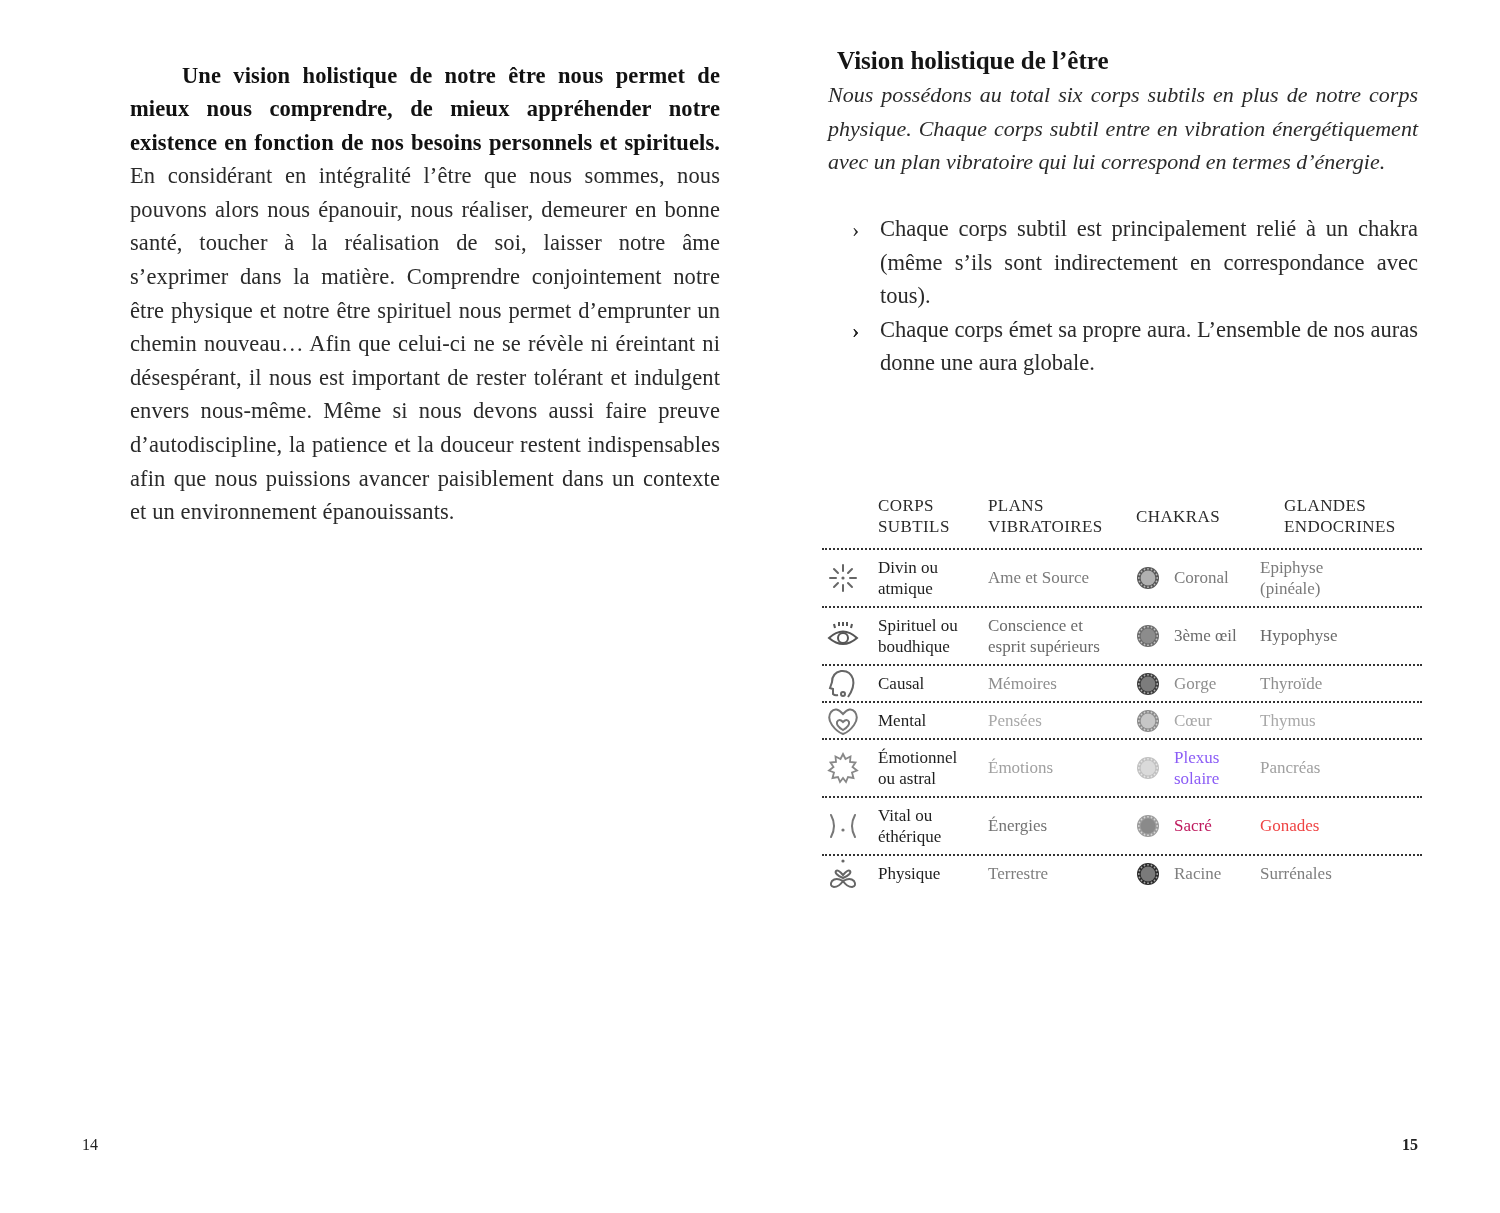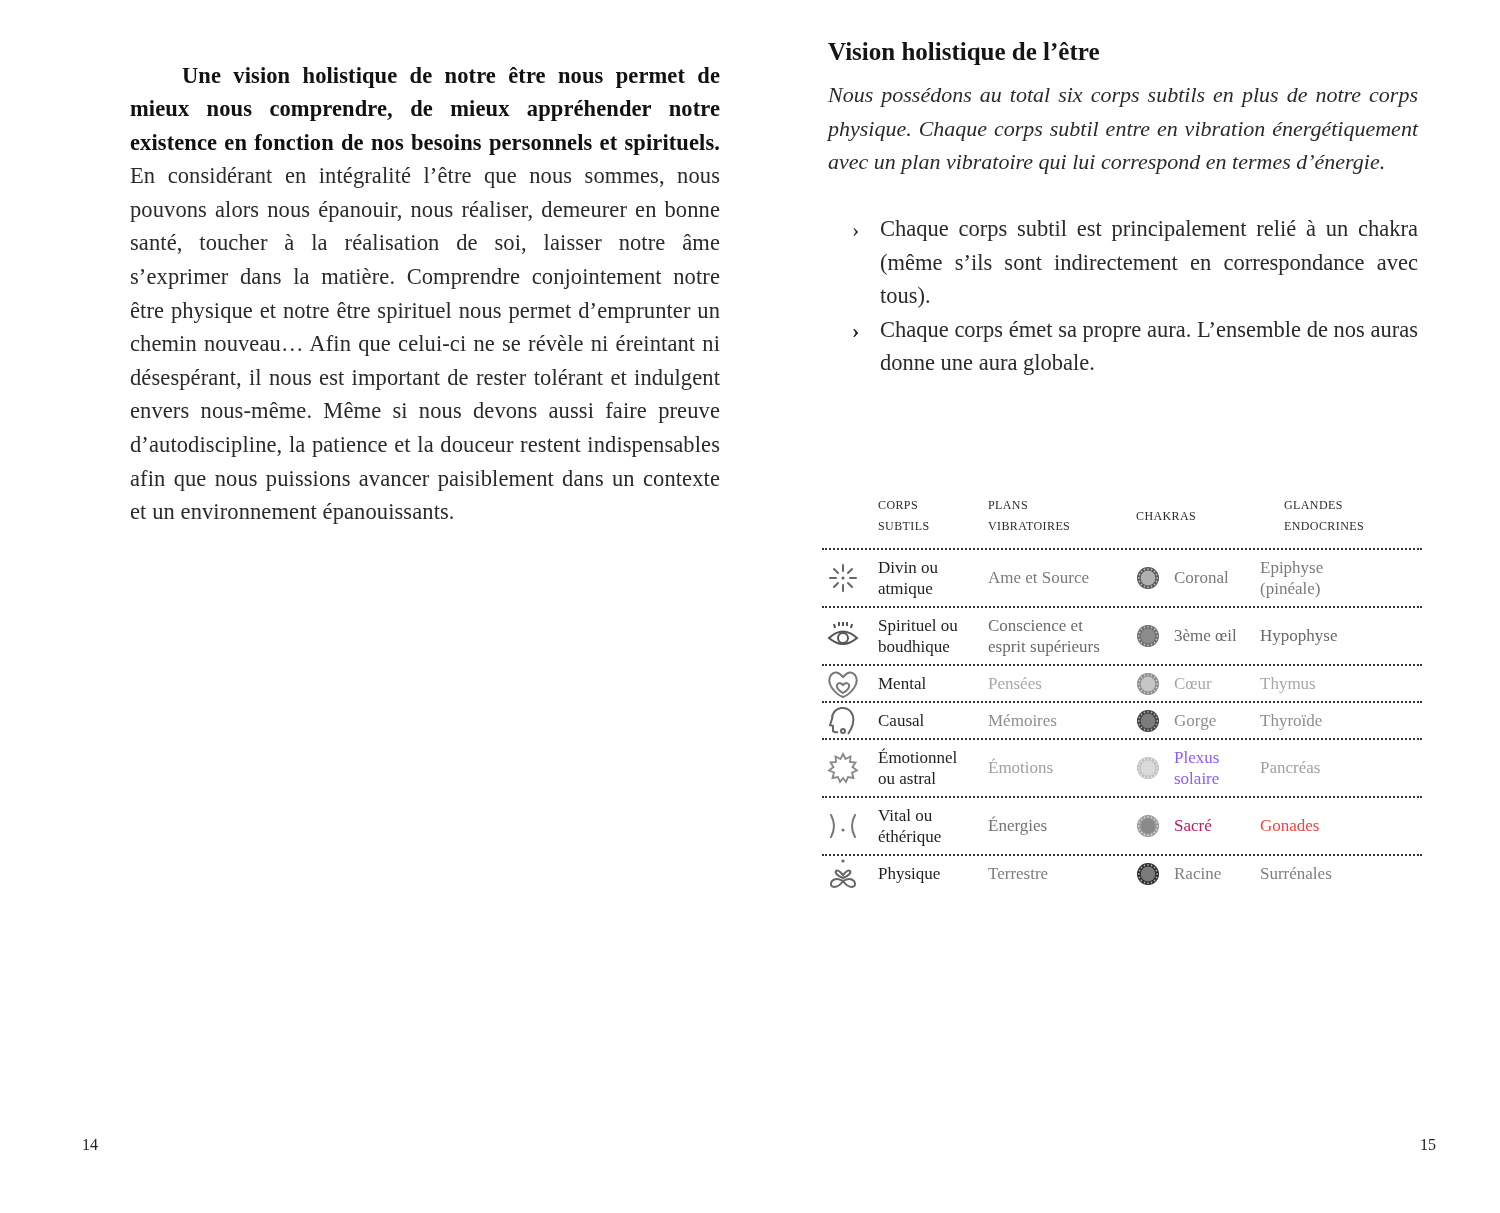--- a/index.html
+++ b/index.html
@@ -20,21 +20,21 @@
     text-align-last: left;
     margin-left: 36px;
   }
   .body-text .lead { font-weight: bold; color: #111; }
   .body-text .indent { display: inline-block; width: 52px; }
 
   .page-number {
     position: absolute; top: 1136px; font-size: 16px; color: #222;
   }
   .pn-left { left: 82px; }
-  .pn-right { right: 64px; }
+  .pn-right { right: 82px; font-weight: bold; }
 
   
   .section-title {
     position: absolute; left: 78px; top: 38px;
     font-size: 25px; font-weight: bold; color: #151515;
   }
   .intro {
     position: absolute; left: 78px; top: 78px; width: 590px;
     font-style: italic; font-size: 22px; line-height: 33.6px;
     text-align: justify; text-align-last: left; color: #2a2a2a;
@@ -52,21 +52,21 @@
     position: absolute; left: 2px; top: 1px; font-size: 22px; color: #222;
   }
 
   
   .table {
     position: absolute; left: 72px; top: 490px; width: 600px;
   }
   .thead {
     display: grid; grid-template-columns: 56px 110px 148px 148px 138px;
     align-items: center; height: 52px;
-    font-size: 12px; line-height: 21px; letter-spacing: 0.4px; color: #2a2a2a;
+    font-size: 17px; line-height: 21px; letter-spacing: 0.4px; color: #2a2a2a;
     padding-bottom: 6px;
   }
   .row {
     display: grid; grid-template-columns: 56px 110px 148px 38px 86px 152px;
     align-items: center;
     border-top: 2px dotted #333;
     font-size: 17px; line-height: 21.5px;
   }
   .row.tall { height: 56px; }
   .row.short { height: 35px; }
@@ -79,21 +79,21 @@
 </style>
 </head>
 <body>
 
 <div class="page page-left">
   <p class="body-text"><span class="indent"></span><span class="lead">Une vision holistique de notre être nous permet de mieux nous comprendre, de mieux appréhender notre existence en fonction de nos besoins personnels et spirituels.</span><span> En considérant en intégralité l’être que nous sommes, nous pouvons alors nous épanouir, nous réaliser, demeurer en bonne santé, toucher à la réalisation de soi, laisser notre âme s’exprimer dans la matière. Comprendre conjointement notre être physique et notre être spirituel nous permet d’emprunter un chemin nouveau… Afin que celui-ci ne se révèle ni éreintant ni désespérant, il nous est important de rester tolérant et indulgent envers nous-même. Même si nous devons aussi faire preuve d’autodiscipline, la patience et la douceur restent indispensables afin que nous puissions avancer paisiblement dans un contexte et un environnement épanouissants.</span></p>
   <div class="page-number pn-left">14</div>
 </div>
 
 <div class="page page-right">
-  <h2 class="section-title" style="margin:0">Vision holistique de l’être</h2>
+  <h2 class="section-title" style="margin:9px">Vision holistique de l’être</h2>
   <p class="intro" style="margin:0">Nous possédons au total six corps subtils en plus de notre corps physique. Chaque corps subtil entre en vibration énergétiquement avec un plan vibratoire qui lui correspond en termes d’énergie.</p>
 
   <ul class="bullets">
     <li><span class="chev">›</span><span>Chaque corps subtil est principalement relié à un chakra (même s’ils sont indirectement en correspondance avec tous).</span></li>
     <li><span class="chev">›</span></li>
     <li><span class="chev">›</span><span>Chaque corps émet sa propre aura. L’ensemble de nos auras donne une aura globale.</span></li>
   </ul>
 
   <div class="table">
     <div class="thead">
@@ -218,20 +218,68 @@
             <div></div>
           </div>
           <div style="color:#6a6a6a">
             <div>Hypophyse</div>
             <div></div>
           </div>
         </div>
         <div class="row short">
           <div class="icon-cell">
             <svg viewBox="0 0 34 34">
+              <g fill="none" stroke="#666" stroke-width="2">
+                <path d="M22 30 Q29 20 27 12 Q24 3 15 4 Q6 6 6 15 L4 21 L7 22 L7 27 Q9 29 12 28"></path>
+                <circle cx="17" cy="27" r="2"></circle>
+              </g>
+            </svg>
+          </div>
+          <div class="c-body">
+            <div>Causal</div>
+            <div></div>
+          </div>
+          <div style="color:#8e8e8e">
+            <div>Mémoires</div>
+            <div></div>
+          </div>
+          <div class="chakra-cell">
+            <svg viewBox="0 0 24 24">
+              <circle cx="12" cy="12" r="11" fill="#3c3c3c"></circle>
+              <circle cx="21.20" cy="12.00" r="0.9" fill="#ffffff" opacity="0.6"></circle>
+              <circle cx="20.50" cy="15.52" r="0.9" fill="#ffffff" opacity="0.6"></circle>
+              <circle cx="18.51" cy="18.51" r="0.9" fill="#ffffff" opacity="0.6"></circle>
+              <circle cx="15.52" cy="20.50" r="0.9" fill="#ffffff" opacity="0.6"></circle>
+              <circle cx="12.00" cy="21.20" r="0.9" fill="#ffffff" opacity="0.6"></circle>
+              <circle cx="8.48" cy="20.50" r="0.9" fill="#ffffff" opacity="0.6"></circle>
+              <circle cx="5.49" cy="18.51" r="0.9" fill="#ffffff" opacity="0.6"></circle>
+              <circle cx="3.50" cy="15.52" r="0.9" fill="#ffffff" opacity="0.6"></circle>
+              <circle cx="2.80" cy="12.00" r="0.9" fill="#ffffff" opacity="0.6"></circle>
+              <circle cx="3.50" cy="8.48" r="0.9" fill="#ffffff" opacity="0.6"></circle>
+              <circle cx="5.49" cy="5.49" r="0.9" fill="#ffffff" opacity="0.6"></circle>
+              <circle cx="8.48" cy="3.50" r="0.9" fill="#ffffff" opacity="0.6"></circle>
+              <circle cx="12.00" cy="2.80" r="0.9" fill="#ffffff" opacity="0.6"></circle>
+              <circle cx="15.52" cy="3.50" r="0.9" fill="#ffffff" opacity="0.6"></circle>
+              <circle cx="18.51" cy="5.49" r="0.9" fill="#ffffff" opacity="0.6"></circle>
+              <circle cx="20.50" cy="8.48" r="0.9" fill="#ffffff" opacity="0.6"></circle>
+              <circle cx="12" cy="12" r="7.4" fill="#7c7c7c"></circle>
+            </svg>
+          </div>
+          <div style="color:#8e8e8e">
+            <div>Gorge</div>
+            <div></div>
+          </div>
+          <div style="color:#8e8e8e">
+            <div>Thyroïde</div>
+            <div></div>
+          </div>
+        </div>
+        <div class="row short">
+          <div class="icon-cell">
+            <svg viewBox="0 0 34 34">
               <g fill="none" stroke="#777" stroke-width="2">
                 <path d="M17 10 Q10 2 5 8 Q1 14 6 21 Q11 28 17 30 Q23 28 28 21 Q33 14 29 8 Q24 2 17 10 Z"></path>
                 <path d="M17 18 Q13 14 11 18 Q10 22 17 26 Q24 22 23 18 Q21 14 17 18 Z"></path>
               </g>
             </svg>
           </div>
           <div class="c-body">
             <div>Mental</div>
             <div></div>
           </div>
@@ -260,68 +308,20 @@
               <circle cx="20.50" cy="8.48" r="0.9" fill="#ffffff" opacity="0.6"></circle>
               <circle cx="12" cy="12" r="7.4" fill="#c6c6c6"></circle>
             </svg>
           </div>
           <div style="color:#a8a8a8">
             <div>Cœur</div>
             <div></div>
           </div>
           <div style="color:#a8a8a8">
             <div>Thymus</div>
-            <div></div>
-          </div>
-        </div>
-        <div class="row short">
-          <div class="icon-cell">
-            <svg viewBox="0 0 34 34">
-              <g fill="none" stroke="#666" stroke-width="2">
-                <path d="M22 30 Q29 20 27 12 Q24 3 15 4 Q6 6 6 15 L4 21 L7 22 L7 27 Q9 29 12 28"></path>
-                <circle cx="17" cy="27" r="2"></circle>
-              </g>
-            </svg>
-          </div>
-          <div class="c-body">
-            <div>Causal</div>
-            <div></div>
-          </div>
-          <div style="color:#8e8e8e">
-            <div>Mémoires</div>
-            <div></div>
-          </div>
-          <div class="chakra-cell">
-            <svg viewBox="0 0 24 24">
-              <circle cx="12" cy="12" r="11" fill="#3c3c3c"></circle>
-              <circle cx="21.20" cy="12.00" r="0.9" fill="#ffffff" opacity="0.6"></circle>
-              <circle cx="20.50" cy="15.52" r="0.9" fill="#ffffff" opacity="0.6"></circle>
-              <circle cx="18.51" cy="18.51" r="0.9" fill="#ffffff" opacity="0.6"></circle>
-              <circle cx="15.52" cy="20.50" r="0.9" fill="#ffffff" opacity="0.6"></circle>
-              <circle cx="12.00" cy="21.20" r="0.9" fill="#ffffff" opacity="0.6"></circle>
-              <circle cx="8.48" cy="20.50" r="0.9" fill="#ffffff" opacity="0.6"></circle>
-              <circle cx="5.49" cy="18.51" r="0.9" fill="#ffffff" opacity="0.6"></circle>
-              <circle cx="3.50" cy="15.52" r="0.9" fill="#ffffff" opacity="0.6"></circle>
-              <circle cx="2.80" cy="12.00" r="0.9" fill="#ffffff" opacity="0.6"></circle>
-              <circle cx="3.50" cy="8.48" r="0.9" fill="#ffffff" opacity="0.6"></circle>
-              <circle cx="5.49" cy="5.49" r="0.9" fill="#ffffff" opacity="0.6"></circle>
-              <circle cx="8.48" cy="3.50" r="0.9" fill="#ffffff" opacity="0.6"></circle>
-              <circle cx="12.00" cy="2.80" r="0.9" fill="#ffffff" opacity="0.6"></circle>
-              <circle cx="15.52" cy="3.50" r="0.9" fill="#ffffff" opacity="0.6"></circle>
-              <circle cx="18.51" cy="5.49" r="0.9" fill="#ffffff" opacity="0.6"></circle>
-              <circle cx="20.50" cy="8.48" r="0.9" fill="#ffffff" opacity="0.6"></circle>
-              <circle cx="12" cy="12" r="7.4" fill="#7c7c7c"></circle>
-            </svg>
-          </div>
-          <div style="color:#8e8e8e">
-            <div>Gorge</div>
-            <div></div>
-          </div>
-          <div style="color:#8e8e8e">
-            <div>Thyroïde</div>
             <div></div>
           </div>
         </div>
         <div class="row tall">
           <div class="icon-cell">
             <svg viewBox="0 0 34 34">
               <polygon fill="none" stroke="#888" stroke-width="1.8" points="17,3 19.5,8 24.5,5.5 24,11 29.5,11.5 26.5,16 31,19.5 26,21.5 27.5,27 22,26 20,31 17,27 14,31 12,26 6.5,27 8,21.5 3,19.5 7.5,16 4.5,11.5 10,11 9.5,5.5 14.5,8"></polygon>
             </svg>
           </div>
           <div class="c-body">

